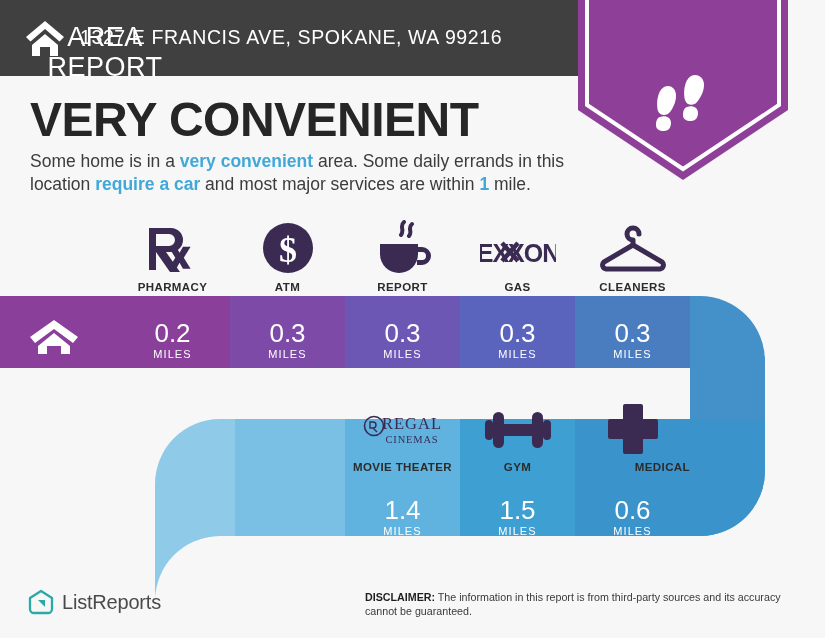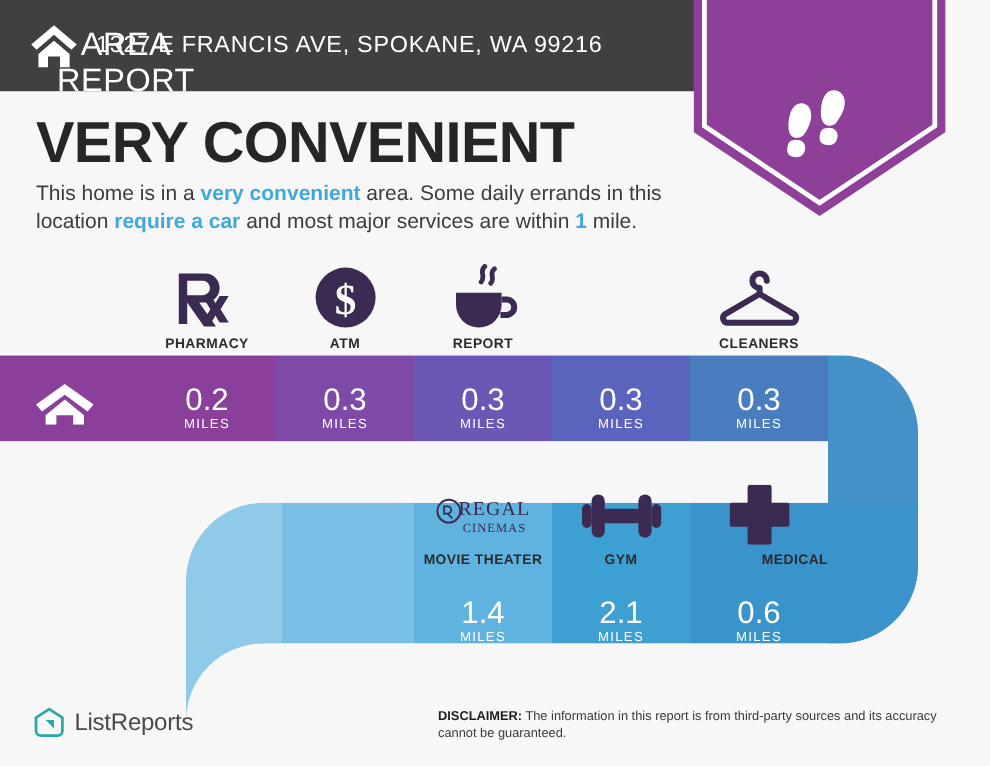--- a/index.html
+++ b/index.html
@@ -131,21 +131,21 @@
     <path d="M113,82 c7,-3 13,2 13,9 c0,7 -4,13 -7,17 c-3,4 -10,4 -12,-2 c-2,-6 -1,-20 6,-24 Z"></path>
     <path d="M109,113 c6,-2 11,1 11,6 c0,5 -3,8 -7,8 c-5,0 -8,-2 -8,-6 c0,-4 1,-7 4,-8 Z"></path>
   </g>
 </svg>
 <div id="area-banner-label">
   <div>AREA</div>
   <div>REPORT</div>
 </div>
 
 <div id="headline">VERY CONVENIENT</div>
-<div id="subtext"><span>This home is in a </span><span class="hl">very convenient</span><span> area. Some daily errands in this location </span><span class="hl">require a car</span><span> and most major services are within </span><span class="hl">1</span><span> mile.</span></div>
+<div id="subtext"><span>Some home is in a </span><span class="hl">very convenient</span><span> area. Some daily errands in this location </span><span class="hl">require a car</span><span> and most major services are within </span><span class="hl">1</span><span> mile.</span></div>
 
 <div class="icon-row" id="row1-icons" style="left:0;top:218px;width:825px;height:82px;">
 
   <div class="icon-cell" style="left:115px;">
     <div class="icon-art">
       <svg width="52" height="50" viewBox="0 0 52 50">
         <g fill="#3b2a52">
           <path d="M8,4 h16 a12,12 0 0 1 0,24 h-5 l14,20 h-10 L9,28 V46 H2 V4 Z M9,10 v12 h13 a6,6 0 0 0 0,-12 Z"></path>
           <path d="M30,22 h9 l4,7 l4,-7 h9 l-8,13 l8,13 h-9 l-4,-7 l-4,7 h-9 l8,-13 Z" transform="translate(-4,4) scale(0.85)"></path>
         </g>
@@ -170,20 +170,29 @@
         <g fill="#3b2a52">
           <path d="M30,2 c-5,4 1,8 -3,13 M38,4 c-5,4 1,8 -3,12" stroke="#3b2a52" stroke-width="4" fill="none" stroke-linecap="round"></path>
           <path d="M6,24 h38 v10 a19,19 0 0 1 -19,19 a19,19 0 0 1 -19,-19 Z"></path>
           <path d="M44,27 h4 a9,9 0 0 1 0,18 h-5 v-5 h5 a4,4 0 0 0 0,-8 h-4 Z"></path>
         </g>
       </svg>
     </div>
     <div class="icon-label">REPORT</div>
   </div>
 
+  <div class="icon-cell" style="left:460px;">
+    <div class="icon-art">
+      <svg width="76" height="40" viewBox="0 0 76 40">
+        <text x="38" y="28" text-anchor="middle" font-family="'Liberation Sans',sans-serif" font-size="25" font-weight="bold" fill="#3b2a52" letter-spacing="-1">EXXON</text>
+        <path d="M22,9 L38,27 M38,9 L22,27" stroke="#3b2a52" stroke-width="4.5" fill="none"></path>
+      </svg>
+    </div>
+    <div class="icon-label">GAS</div>
+  </div>
 
   <div class="icon-cell" style="left:575px;">
     <div class="icon-art">
       <svg width="78" height="50" viewBox="0 0 78 50">
         <g fill="none" stroke="#3b2a52" stroke-width="5" stroke-linecap="round" stroke-linejoin="round">
           <path d="M39,21 v-5 a6,6 0 1 1 6,-6"></path>
           <path d="M39,21 L10,38 a4,4 0 0 0 2,7 h54 a4,4 0 0 0 2,-7 Z"></path>
         </g>
       </svg>
     </div>
@@ -254,21 +263,21 @@
     </div>
     <div class="icon-label">MEDICAL</div>
   </div>
 </div>
 
 <div class="dist-cell" style="left:345px;top:496px;">
   <div class="dist-val">1.4</div>
   <div class="dist-unit">MILES</div>
 </div>
 <div class="dist-cell" style="left:460px;top:496px;">
-  <div class="dist-val">2.1</div>
+  <div class="dist-val">1.5</div>
   <div class="dist-unit">MILES</div>
 </div>
 <div class="dist-cell" style="left:575px;top:496px;">
   <div class="dist-val">0.6</div>
   <div class="dist-unit">MILES</div>
 </div>
 
 <div id="brand">
   <svg width="26" height="26" viewBox="0 0 26 26">
     <path d="M13,2 L24,9 v11 a4,4 0 0 1 -4,4 H6 a4,4 0 0 1 -4,-4 V9 Z" fill="none" stroke="#2aa9a6" stroke-width="2.3" stroke-linejoin="round"></path>

